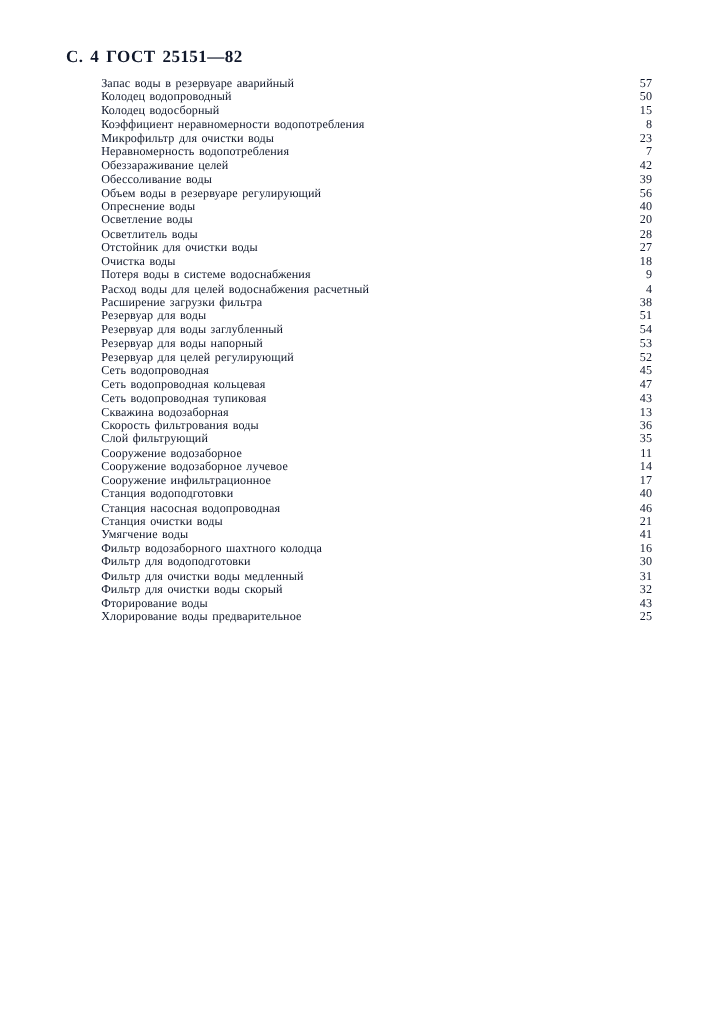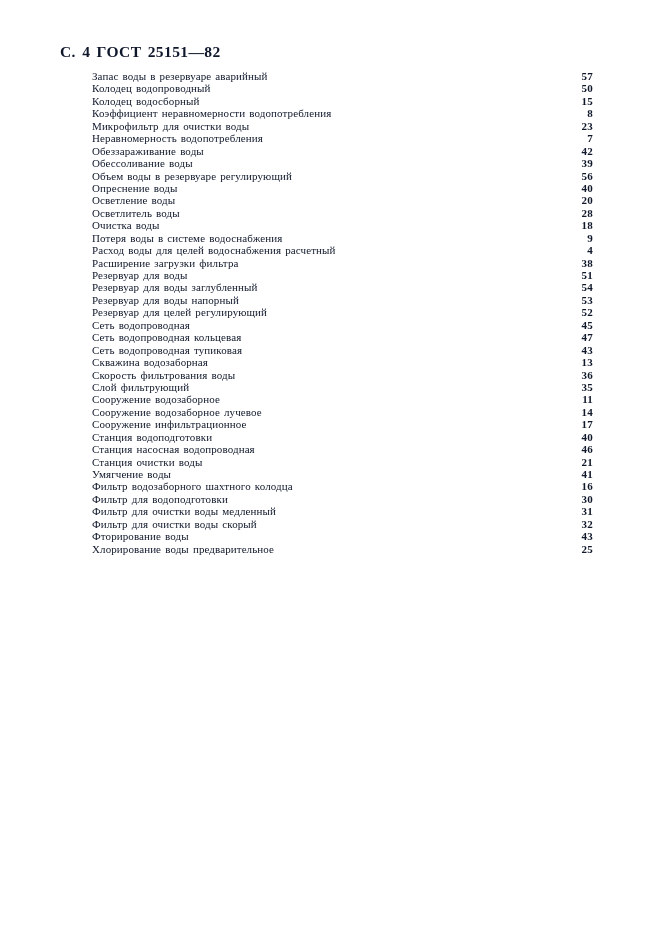--- a/index.html
+++ b/index.html
@@ -42,21 +42,20 @@
   }
   .term {
     white-space: nowrap;
     word-spacing: 1.2px;
     letter-spacing: 0.1px;
   }
   .num {
     text-align: right;
     min-width: 24px;
     letter-spacing: 0.2px;
-    font-weight: bold;
   }
 </style>
 </head>
 <body>
 
 <div class="page">
   <div class="page-header">С. 4 ГОСТ 25151—82</div>
   <div class="index-list">
       <div class="row">
         <span class="term">Запас воды в резервуаре аварийный</span>
@@ -76,21 +75,21 @@
       </div>
       <div class="row">
         <span class="term">Микрофильтр для очистки воды</span>
         <span class="num">23</span>
       </div>
       <div class="row">
         <span class="term">Неравномерность водопотребления</span>
         <span class="num">7</span>
       </div>
       <div class="row">
-        <span class="term">Обеззараживание воды</span>
+        <span class="term">Обеззараживание целей</span>
         <span class="num">42</span>
       </div>
       <div class="row">
         <span class="term">Обессоливание воды</span>
         <span class="num">39</span>
       </div>
       <div class="row">
         <span class="term">Объем воды в резервуаре регулирующий</span>
         <span class="num">56</span>
       </div>
@@ -98,20 +97,24 @@
         <span class="term">Опреснение воды</span>
         <span class="num">40</span>
       </div>
       <div class="row">
         <span class="term">Осветление воды</span>
         <span class="num">20</span>
       </div>
       <div class="row">
         <span class="term">Осветлитель воды</span>
         <span class="num">28</span>
+      </div>
+      <div class="row">
+        <span class="term">Отстойник для очистки воды</span>
+        <span class="num">27</span>
       </div>
       <div class="row">
         <span class="term">Очистка воды</span>
         <span class="num">18</span>
       </div>
       <div class="row">
         <span class="term">Потеря воды в системе водоснабжения</span>
         <span class="num">9</span>
       </div>
       <div class="row">

